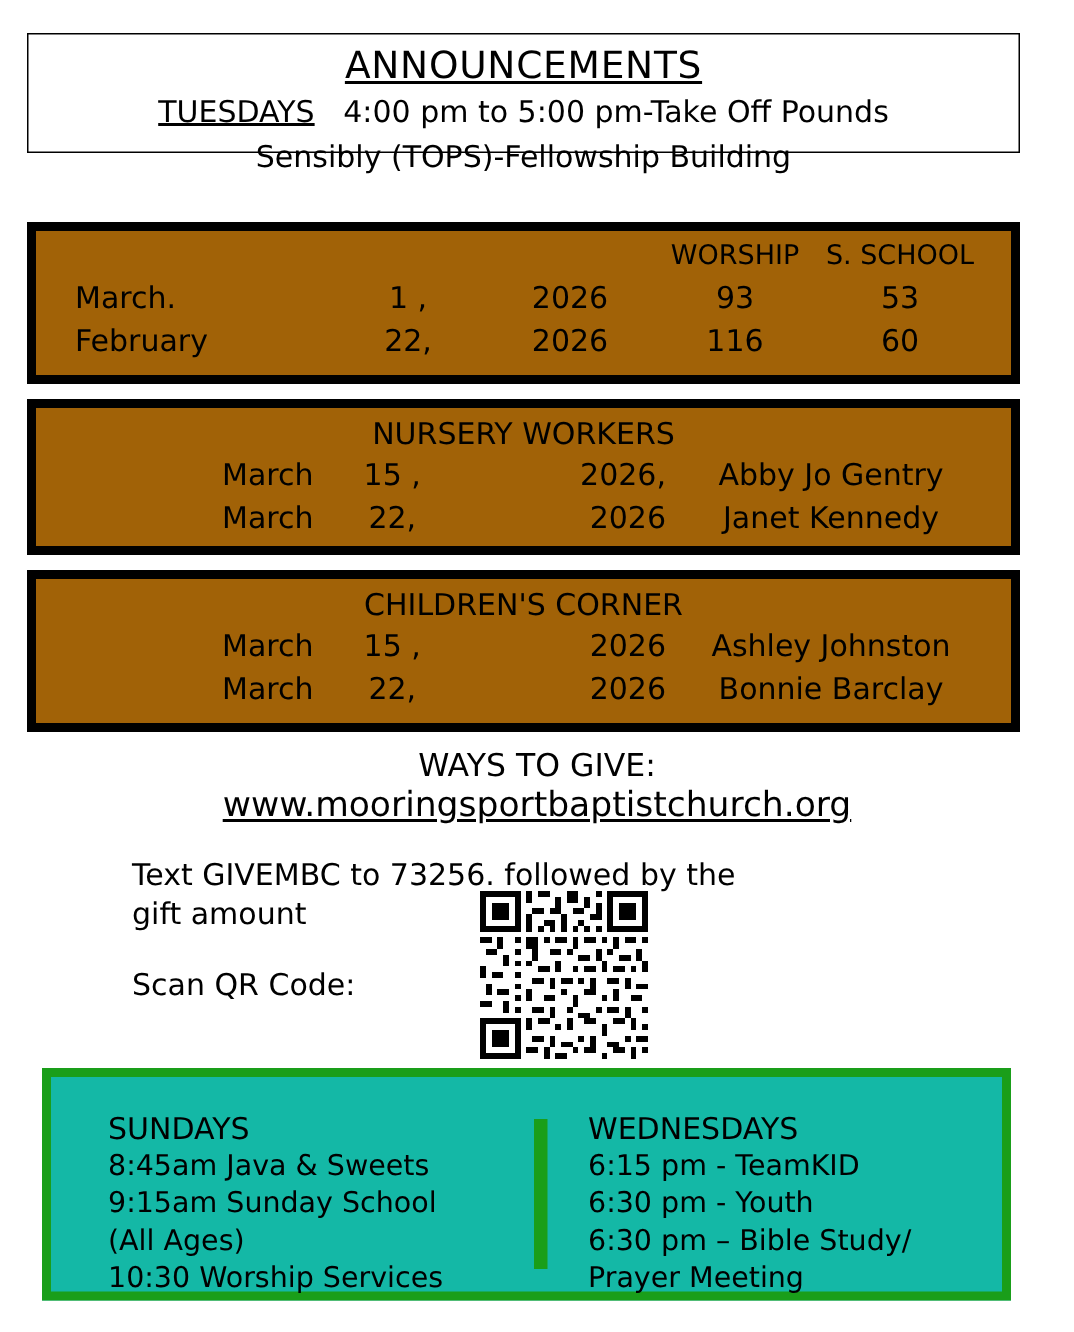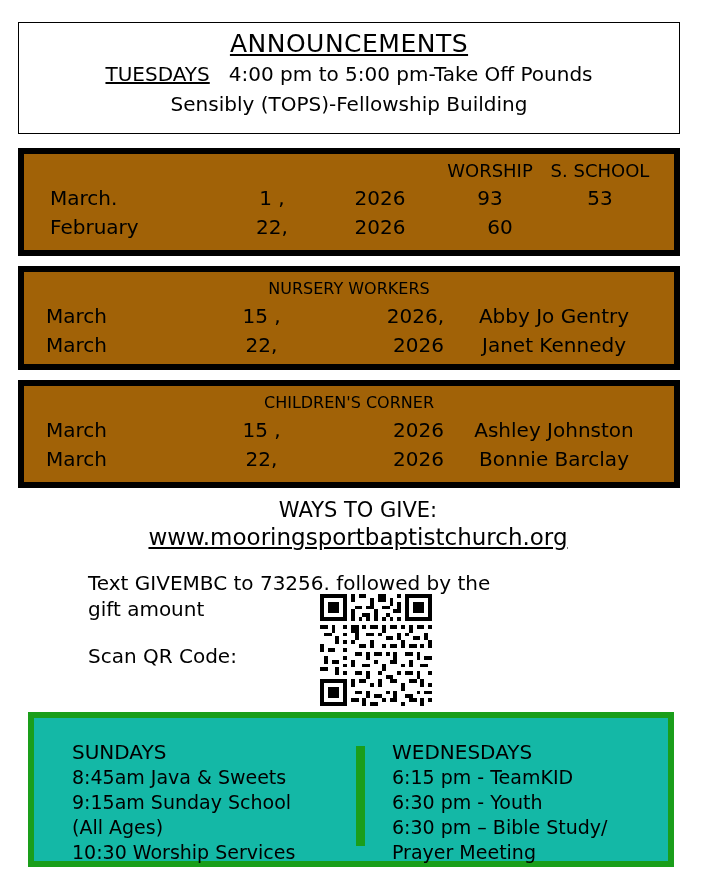--- a/index.html
+++ b/index.html
@@ -21,21 +21,21 @@
     height: 888px;
     box-sizing: border-box;
   }
 
   
   .announce-box {
     position: absolute;
     left: 18px;
     top: 22px;
     width: 662px;
-    height: 112px;
+    height: 80px;
     border: 1px solid #000;
     box-sizing: border-box;
     text-align: center;
     padding-top: 6px;
   }
   .announce-title {
     font-size: 25px;
     text-decoration: underline;
     letter-spacing: 0.5px;
     line-height: 30px;
@@ -66,21 +66,21 @@
   .box-nursery { top: 266px; height: 104px; }
   .box-children { top: 380px; height: 108px; }
 
   .box-inner {
     position: relative;
     width: 100%;
     height: 100%;
   }
   .box-head {
     text-align: center;
-    font-size: 16px;
+    font-size: 20px;
     line-height: 26px;
     padding-top: 4px;
   }
   .hdr-row {
     display: flex;
     font-size: 18px;
     line-height: 26px;
     padding-top: 4px;
   }
   .row {
@@ -90,21 +90,21 @@
   }
 
   
   .c-month { width: 200px; padding-left: 26px; box-sizing: border-box; }
   .c-day   { width: 96px; text-align: center; }
   .c-year  { width: 120px; text-align: center; }
   .c-wor   { width: 100px; text-align: center; }
   .c-ss    { width: 120px; text-align: center; }
 
   
-  .n-month { width: 185px; padding-left: 22px; box-sizing: border-box; }
+  .n-month { width: 185px; padding-left: 22px; box-sizing: border-box; text-align: right; }
   .n-day   { width: 105px; text-align: center; }
   .n-year  { width: 130px; text-align: right; }
   .n-name  { width: 220px; text-align: center; }
 
   
   .give-title {
     position: absolute;
     left: 0;
     top: 498px;
     width: 716px;
@@ -198,20 +198,21 @@
         <div class="c-month">March.</div>
         <div class="c-day">1 ,</div>
         <div class="c-year">2026</div>
         <div class="c-wor">93</div>
         <div class="c-ss">53</div>
       </div>
       <div class="row">
         <div class="c-month">February</div>
         <div class="c-day">22,</div>
         <div class="c-year">2026</div>
+        <div class="c-wor">116</div>
         <div class="c-ss">60</div>
       </div>
     </div>
   </div>
 
   <div class="thick-box box-nursery">
     <div class="box-inner">
       <div class="box-head">NURSERY WORKERS</div>
       <div class="row">
         <div class="n-month">March</div>

